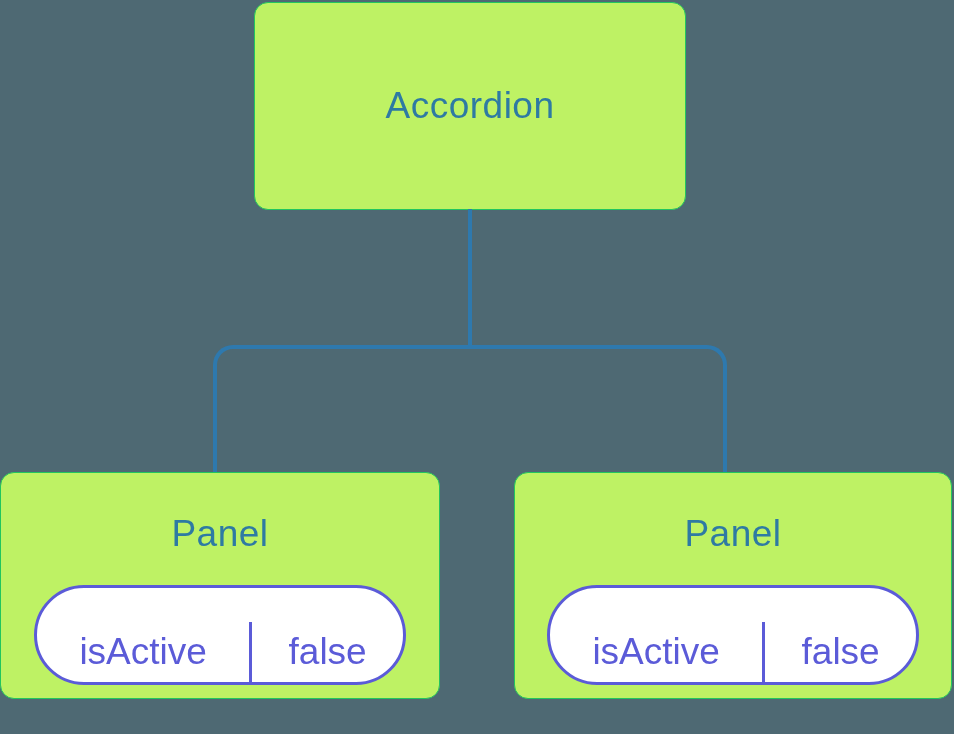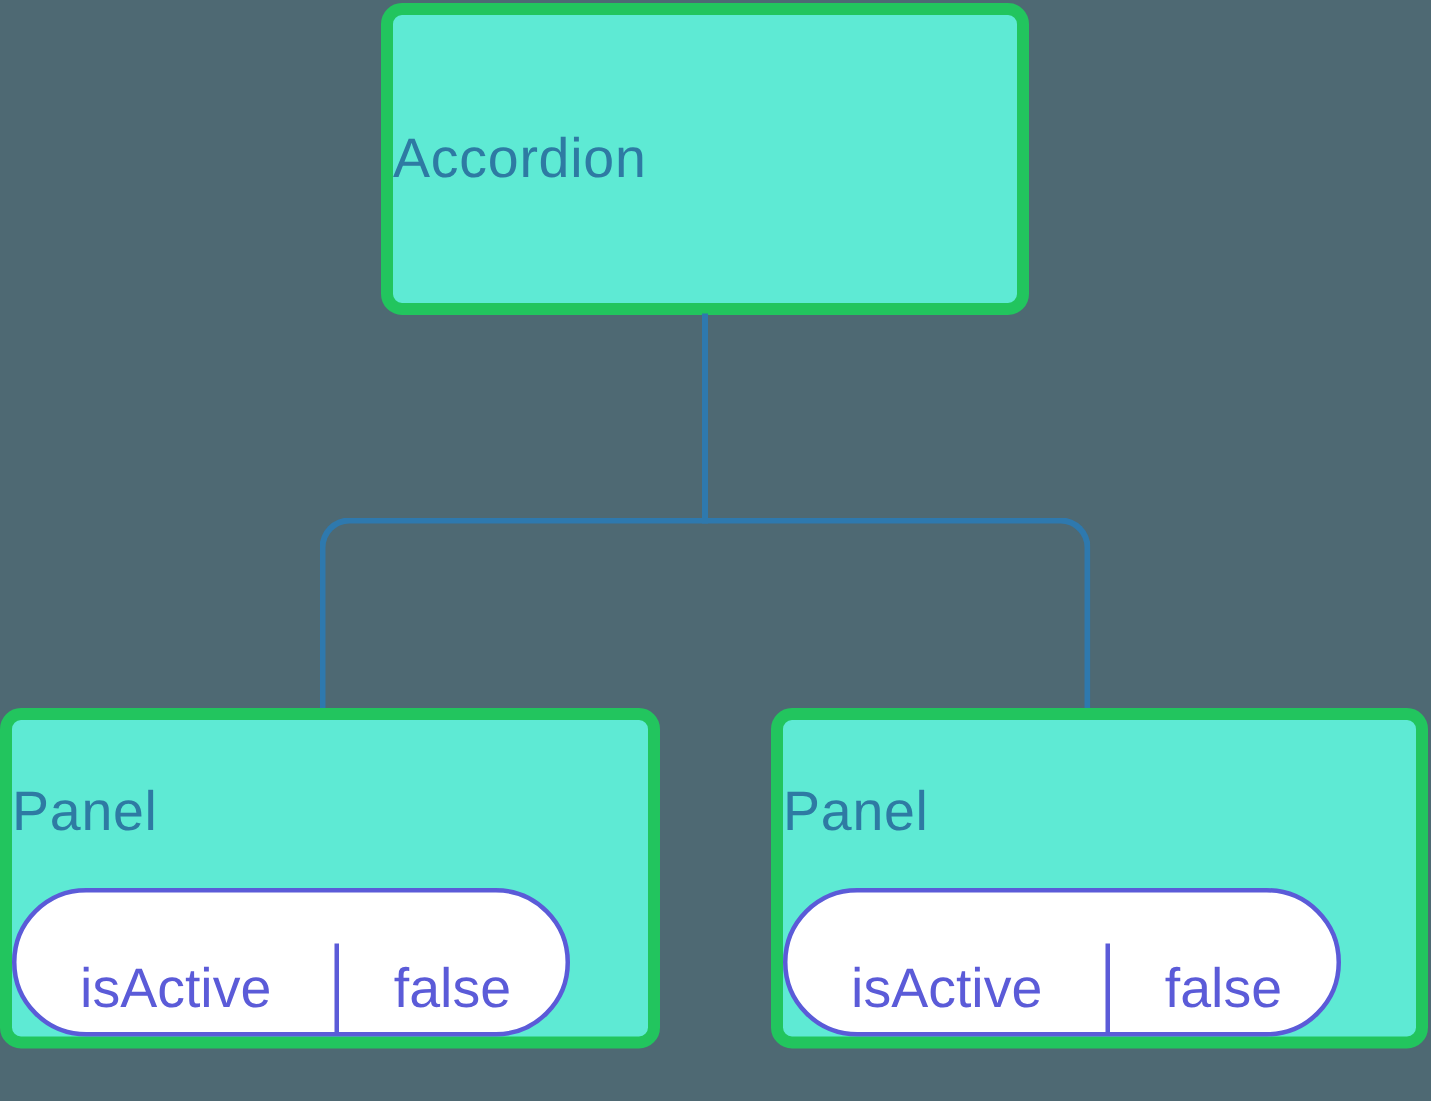--- a/index.html
+++ b/index.html
@@ -11,27 +11,27 @@
     font-family: "Liberation Sans", sans-serif;
   }
   .stage {
     position: relative;
     width: 954px;
     height: 734px;
     background: #4e6973;
   }
   .node {
     position: absolute;
-    background: #5eead4;
-    border: 8px solid #22c55e;
+    background: #bef264;
+    border: 1px solid #22c55e;
     border-radius: 14px;
     box-sizing: border-box;
     display: flex;
     flex-direction: column;
-    align-items: flex-start;
+    align-items: center;
   }
   .node-title {
     font-size: 37px;
     font-weight: 500;
     color: #2e7aa3;
     letter-spacing: 0.5px;
   }
   .accordion-node {
     left: 254px;
     top: 2px;

